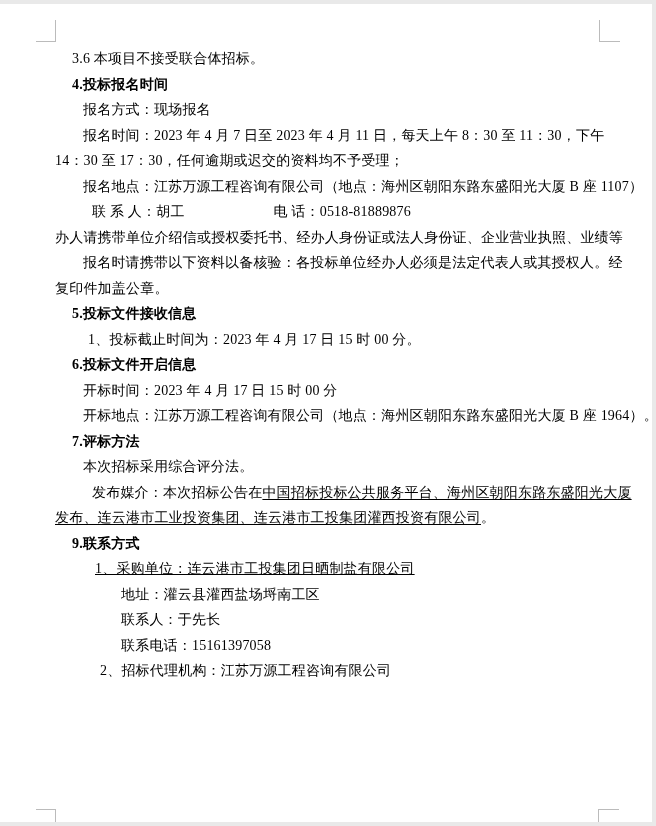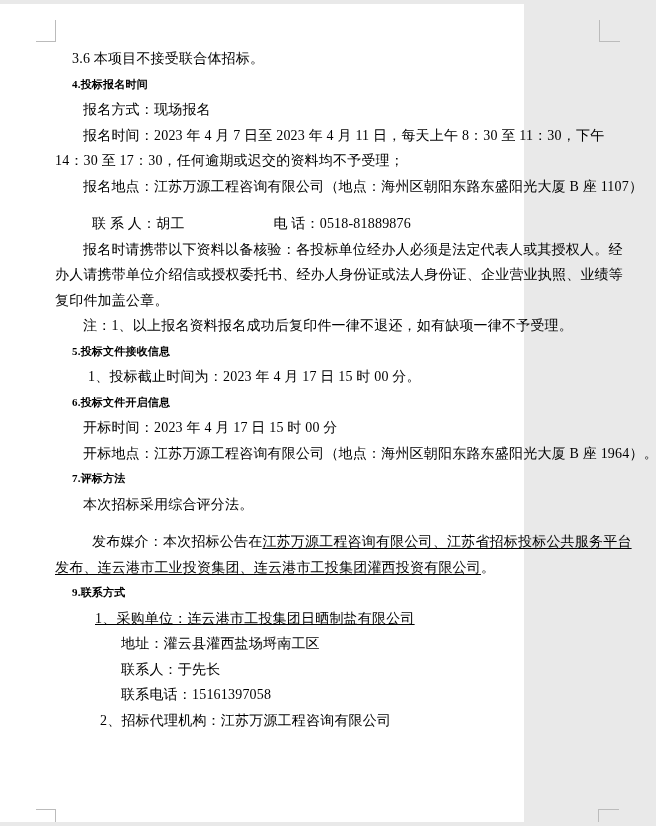--- a/index.html
+++ b/index.html
@@ -4,80 +4,79 @@
 <style>
   html,body{margin:0;padding:0;}
   body{
     width:656px;height:826px;
     background:#e9e9e9;
     overflow:hidden;
     font-family:"Liberation Serif","DejaVu Serif",serif;
     position:relative;
   }
   .page{
-    position:absolute;left:0;top:4px;width:524px;height:818px;
+    position:absolute;left:0;top:4px;width:652px;height:818px;
     background:#ffffff;
   }
   
   .crop{position:absolute;}
   .crop.tl{left:36px;top:16px;width:19px;height:21px;border-right:1px solid #bbbbbb;border-bottom:1px solid #bbbbbb;}
   .crop.tr{left:599px;top:16px;width:20px;height:21px;border-left:1px solid #bbbbbb;border-bottom:1px solid #bbbbbb;}
   .crop.bl{left:36px;top:805px;width:19px;height:12px;border-right:1px solid #bbbbbb;border-top:1px solid #bbbbbb;}
   .crop.br{left:598px;top:805px;width:20px;height:12px;border-left:1px solid #bbbbbb;border-top:1px solid #bbbbbb;}
 
   .content{
     position:absolute;left:55px;top:42px;width:575px;
   }
   .line{
     white-space:pre;
     font-size:14px;
     line-height:25.5px;
     height:25.5px;
     color:#000000;
     letter-spacing:0.2px;
   }
-  .line.bold{font-weight:bold;font-size:11px;}
+  .line.bold{font-weight:bold;font-size:14px;}
   .u{text-decoration:underline;text-underline-offset:2px;}
   .ind0{padding-left:0;}
   .ind1{padding-left:17px;}
   .ind2{padding-left:28px;}
   .ind3{padding-left:33px;}
-  .ind4{padding-left:37px;margin-top:12px;}
+  .ind4{padding-left:37px;}
   .ind5{padding-left:40px;text-decoration:underline;}
   .ind6{padding-left:45px;}
   .ind7{padding-left:66px;}
 </style>
 </head>
 <body>
 
 <div class="page">
   <div class="crop tl"></div>
   <div class="crop tr"></div>
   <div class="crop bl"></div>
   <div class="crop br"></div>
   <div class="content" id="doc-content">
       <div class="line ind1"><span>3.6 本项目不接受联合体招标。</span></div>
       <div class="line ind1 bold"><span>4.投标报名时间</span></div>
       <div class="line ind2"><span>报名方式：现场报名</span></div>
       <div class="line ind2"><span>报名时间：2023 年 4 月 7 日至 2023 年 4 月 11 日，每天上午 8：30 至 11：30，下午</span></div>
       <div class="line ind0"><span>14：30 至 17：30，任何逾期或迟交的资料均不予受理；</span></div>
       <div class="line ind2"><span>报名地点：江苏万源工程咨询有限公司（地点：海州区朝阳东路东盛阳光大厦 B 座 1107）</span></div>
       <div class="line ind4"><span>联 系 人：胡工                        电 话：0518-81889876</span></div>
+      <div class="line ind0"><span>办人请携带单位介绍信或授权委托书、经办人身份证或法人身份证、企业营业执照、业绩等</span></div>
       <div class="line ind2"><span>报名时请携带以下资料以备核验：各投标单位经办人必须是法定代表人或其授权人。经</span></div>
-      <div class="line ind0"><span>办人请携带单位介绍信或授权委托书、经办人身份证或法人身份证、企业营业执照、业绩等</span></div>
       <div class="line ind0"><span>复印件加盖公章。</span></div>
-      <div class="line ind2"><span>注：1、以上报名资料报名成功后复印件一律不退还，如有缺项一律不予受理。</span></div>
       <div class="line ind1 bold"><span>5.投标文件接收信息</span></div>
       <div class="line ind3"><span>1、投标截止时间为：2023 年 4 月 17 日 15 时 00 分。</span></div>
       <div class="line ind1 bold"><span>6.投标文件开启信息</span></div>
       <div class="line ind2"><span>开标时间：2023 年 4 月 17 日 15 时 00 分</span></div>
       <div class="line ind2"><span>开标地点：江苏万源工程咨询有限公司（地点：海州区朝阳东路东盛阳光大厦 B 座 1964）。</span></div>
       <div class="line ind1 bold"><span>7.评标方法</span></div>
       <div class="line ind2"><span>本次招标采用综合评分法。</span></div>
-      <div class="line ind4"><span>发布媒介：本次招标公告在</span><span class="u">江苏万源工程咨询有限公司、江苏省招标投标公共服务平台</span></div>
+      <div class="line ind4"><span>发布媒介：本次招标公告在</span><span class="u">中国招标投标公共服务平台、海州区朝阳东路东盛阳光大厦</span></div>
       <div class="line ind0"><span class="u">发布、连云港市工业投资集团、连云港市工投集团灌西投资有限公司</span><span>。</span></div>
       <div class="line ind1 bold"><span>9.联系方式</span></div>
       <div class="line ind5"><span>1、采购单位：连云港市工投集团日晒制盐有限公司</span></div>
       <div class="line ind7"><span>地址：灌云县灌西盐场埒南工区</span></div>
       <div class="line ind7"><span>联系人：于先长</span></div>
       <div class="line ind7"><span>联系电话：15161397058</span></div>
       <div class="line ind6"><span>2、招标代理机构：江苏万源工程咨询有限公司</span></div>
     </div>
 </div>
 

